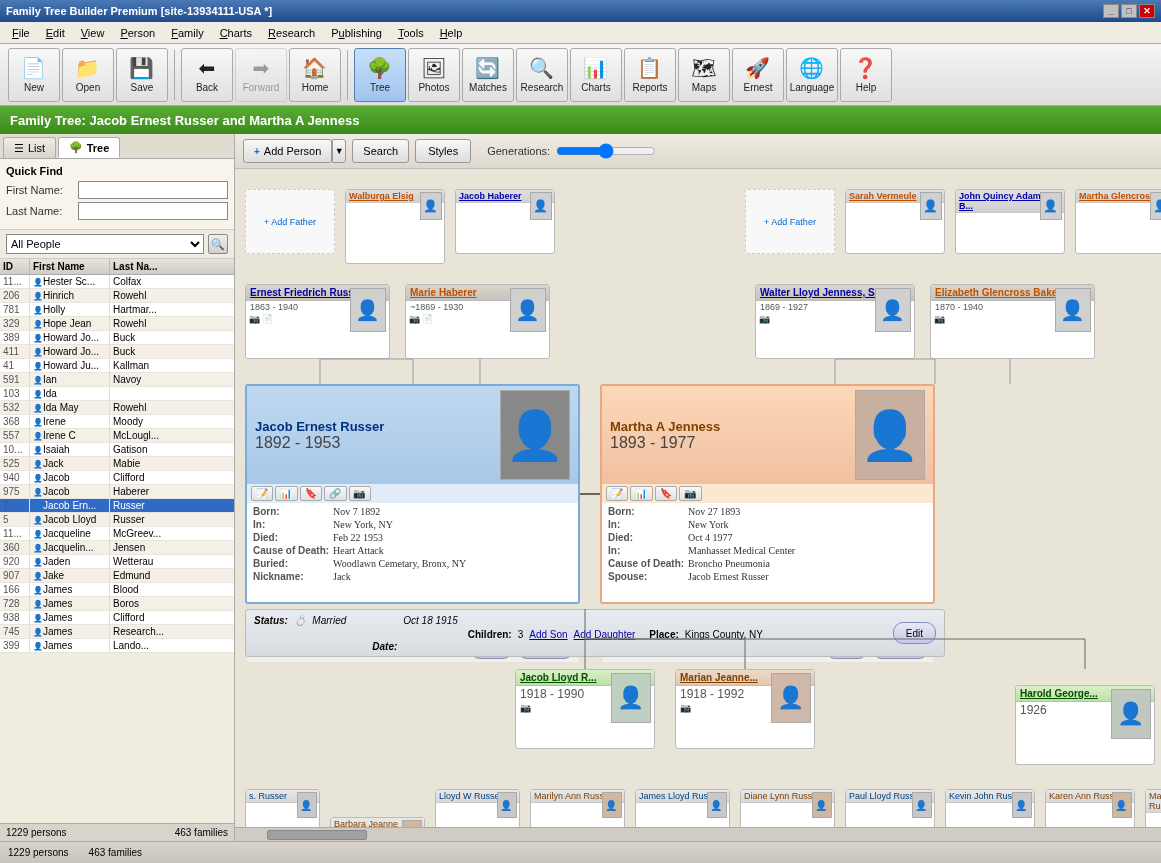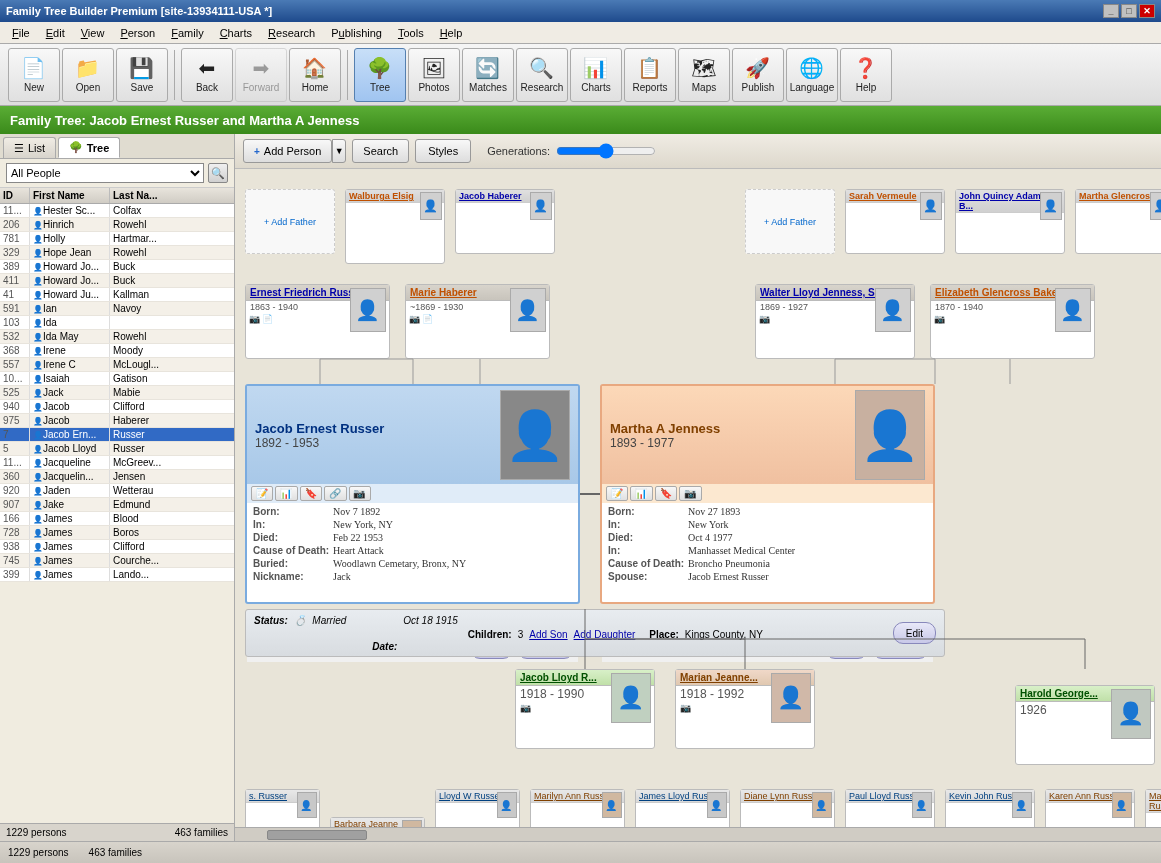--- a/index.html
+++ b/index.html
@@ -332,21 +332,21 @@
       padding: 4px 8px;
       display: flex;
       justify-content: space-between;
       align-items: center;
     }
     .detail-header.female {
       background: linear-gradient(to bottom, #fcd8b8, #f0c0a0);
     }
     .detail-name { font-size: 13px; font-weight: bold; color: #003080; }
     .detail-name.female { color: #804000; }
-    .detail-dates { font-size: 12px; color: #444; }
+    .detail-dates { font-size: 16px; color: #444; }
 
     .detail-toolbar {
       background: #e0ecf8;
       padding: 2px 4px;
       display: flex;
       gap: 2px;
     }
     .detail-toolbar.female { background: #fce8d0; }
     .detail-tool-btn {
       font-size: 10px;
@@ -469,21 +469,21 @@
       background: white;
       border: 1px solid #bbb;
       border-radius: 3px;
       font-size: 9px;
     }
     .gc-header {
       background: linear-gradient(to bottom, #e8e8e8, #d8d8d8);
       padding: 1px 3px;
       border-bottom: 1px solid #ccc;
     }
-    .gc-name { color: #004080; text-decoration: underline; font-size: 9px; cursor: pointer; margin-top: 45px; }
+    .gc-name { color: #004080; font-size: 9px; cursor: pointer; margin-top: 45px; }
 
     .scroll-area-h {
       position: absolute;
       bottom: 0;
       left: 0;
       right: 0;
       height: 14px;
       background: #d0ccc4;
       border-top: 1px solid #aaa;
     }
@@ -571,21 +571,21 @@
   <div class="toolbar-btn">
     <span class="toolbar-icon">📋</span>
     <span>Reports</span>
   </div>
   <div class="toolbar-btn">
     <span class="toolbar-icon">🗺</span>
     <span>Maps</span>
   </div>
   <div class="toolbar-btn">
     <span class="toolbar-icon">🚀</span>
-    <span>Publish</span>
+    <span>Ernest</span>
   </div>
   <div class="toolbar-btn">
     <span class="toolbar-icon">🌐</span>
     <span>Language</span>
   </div>
   <div class="toolbar-btn">
     <span class="toolbar-icon">❓</span>
     <span>Help</span>
   </div>
 </div>
@@ -601,20 +601,31 @@
       <div class="sidebar-tab">
         <span>☰</span>
         <span>List</span>
       </div>
       <div class="sidebar-tab active">
         <span>🌳</span>
         <span>Tree</span>
       </div>
     </div>
 
+    <div id="quick-find">
+      <div class="qf-title">Quick Find</div>
+      <div class="qf-row">
+        <span class="qf-label">First Name:</span>
+        <input class="qf-input" type="text" style="">
+      </div>
+      <div class="qf-row">
+        <span class="qf-label">Last Name:</span>
+        <input class="qf-input" type="text" style="">
+      </div>
+    </div>
 
     <div id="people-filter">
       <select class="people-select">
         <option>All People</option>
       </select>
       <div class="search-btn">🔍</div>
     </div>
 
     <div id="people-list-container">
       <div id="people-list-header">
@@ -745,21 +756,21 @@
       <div class="list-cell-ln">Boros</div>
     </div>
           <div class="list-row">
       <div class="list-cell-id">938</div>
       <div class="list-cell-fn"><span style="font-size:8px;">👤</span>James</div>
       <div class="list-cell-ln">Clifford</div>
     </div>
           <div class="list-row">
       <div class="list-cell-id">745</div>
       <div class="list-cell-fn"><span style="font-size:8px;">👤</span>James</div>
-      <div class="list-cell-ln">Courche...</div>
+      <div class="list-cell-ln">Research...</div>
     </div>
           <div class="list-row">
       <div class="list-cell-id">399</div>
       <div class="list-cell-fn"><span style="font-size:8px;">👤</span>James</div>
       <div class="list-cell-ln">Lando...</div>
     </div>
         </div>
     </div>
 
     <div id="sidebar-footer">

